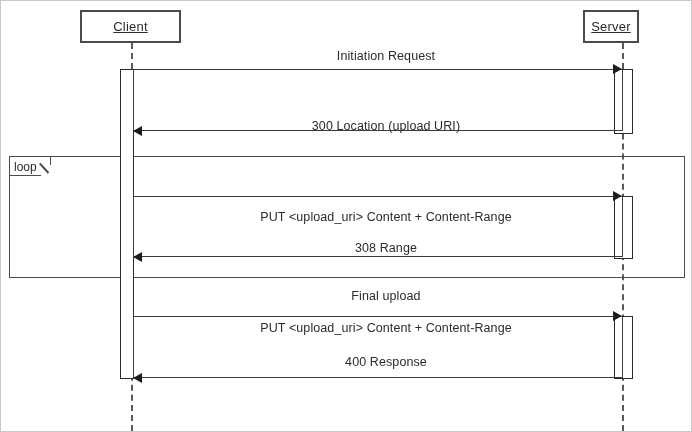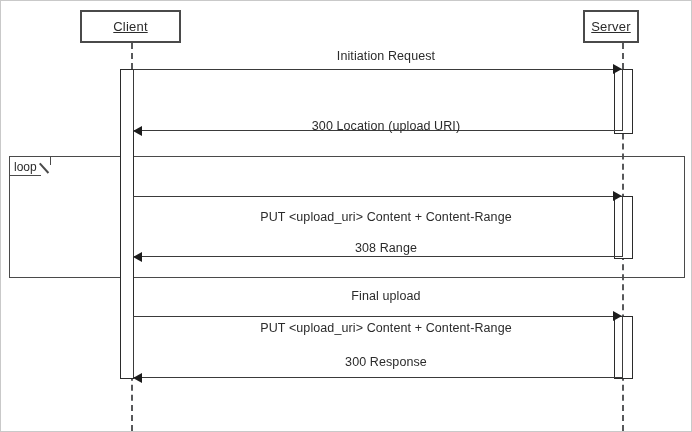--- a/index.html
+++ b/index.html
@@ -171,17 +171,17 @@
   <div class="arrow-head left" style="left:132px; top:251px;"></div>
 
   <div class="msg-text" style="left:385px; top:288px;">Final upload</div>
 
   <div class="msg-frame" style="left:132px; top:315px; width:490px; height:62px;"></div>
 
   <div class="msg-text" style="left:385px; top:320px;">PUT &lt;upload_uri&gt; Content + Content-Range</div>
 
   <div class="arrow-head right" style="left:612px; top:310px;"></div>
 
-  <div class="msg-text" style="left:385px; top:354px;">300 Response</div>
+  <div class="msg-text" style="left:385px; top:354px;">400 Response</div>
 
   <div class="arrow-head left" style="left:132px; top:372px;"></div>
 
 </div>
 
 </body></html>

